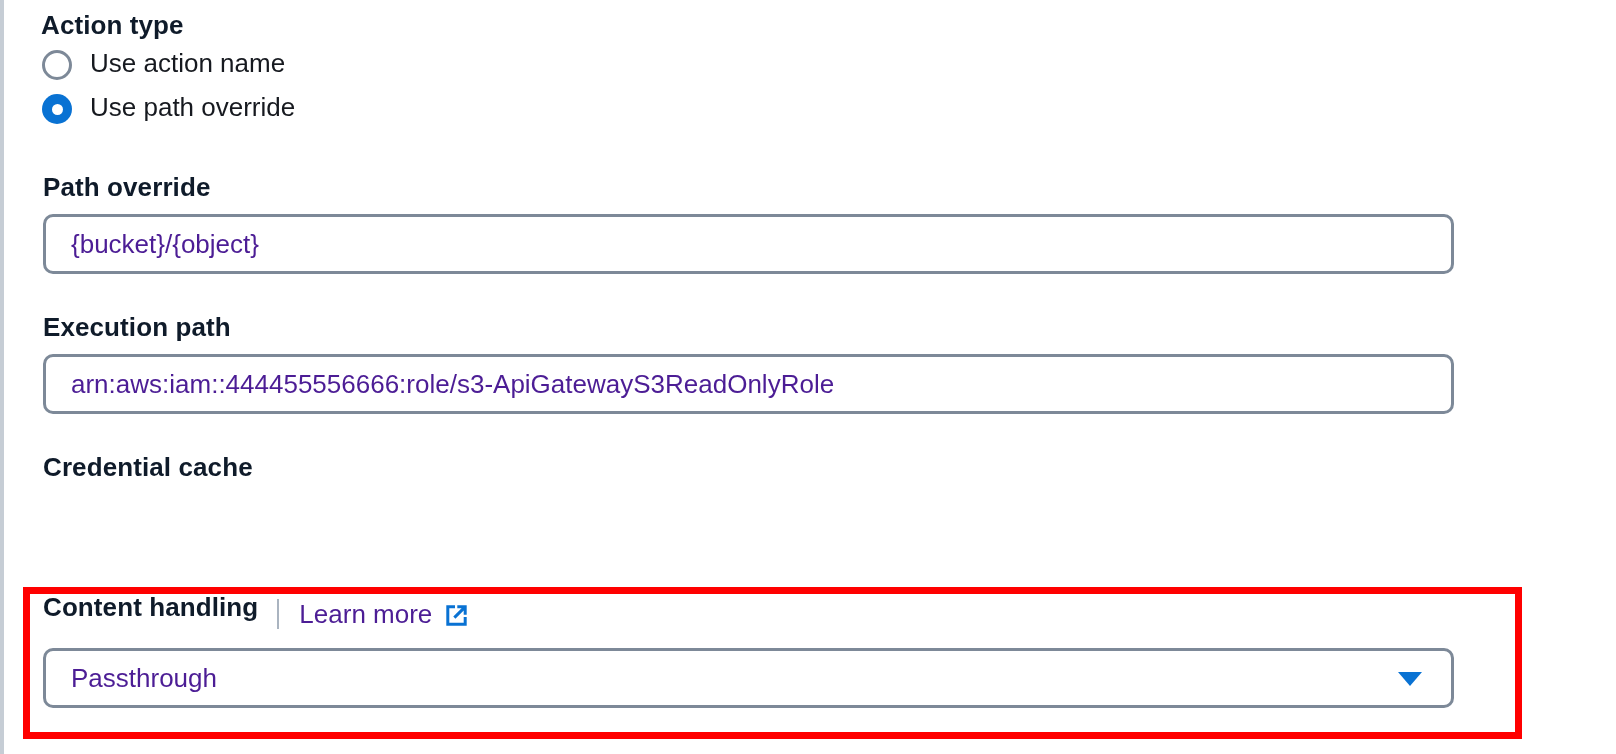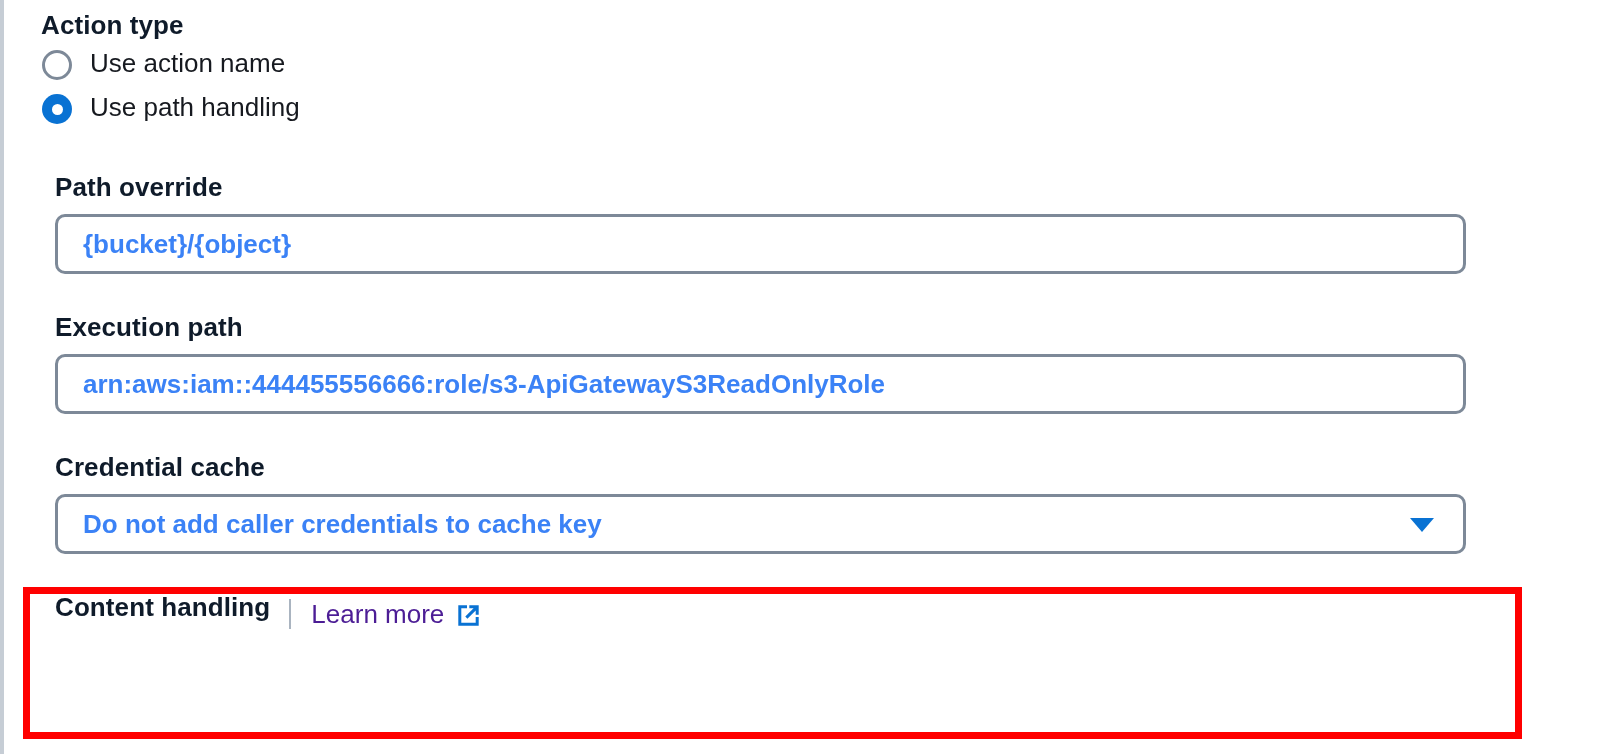--- a/index.html
+++ b/index.html
@@ -83,40 +83,39 @@
     background: #ffffff;
   }
   .radio-label {
     font-size: 26px;
     color: #16191f;
     margin-left: 18px;
     line-height: 1;
   }
 
   
-  .block { position: absolute; left: 55px; }
+  .block { position: absolute; left: 43px; }
   .block .field-label { margin-bottom: 14px; }
 
   .control {
     width: 1411px;
     height: 60px;
     border: 3px solid #7d8998;
     border-radius: 10px;
     background: #ffffff;
     display: flex;
     align-items: center;
     padding: 0 16px 0 25px;
     position: relative;
   }
   .control .value {
     font-size: 26px;
-    color: #3b82f6;
+    color: #4c1d95;
     line-height: 1;
     white-space: nowrap;
-    font-weight: bold;
   }
   .caret {
     position: absolute;
     right: 29px;
     top: 50%;
     margin-top: -6px;
     width: 0;
     height: 0;
     border-left: 12px solid transparent;
     border-right: 12px solid transparent;
@@ -173,57 +172,57 @@
   <div class="group-action-type">
     <div class="field-label">Action type</div>
 
     <div class="radio-row">
       <span class="radio-mark off"></span>
       <span class="radio-label">Use action name</span>
     </div>
 
     <div class="radio-row">
       <span class="radio-mark on"></span>
-      <span class="radio-label">Use path handling</span>
+      <span class="radio-label">Use path override</span>
     </div>
   </div>
 
   <div class="block" style="top:174px;">
     <div class="field-label">Path override</div>
     <div class="control">
       <span class="value">{bucket}/{object}</span>
     </div>
   </div>
 
   <div class="block" style="top:314px;">
     <div class="field-label">Execution path</div>
     <div class="control">
       <span class="value">arn:aws:iam::444455556666:role/s3-ApiGatewayS3ReadOnlyRole</span>
     </div>
   </div>
 
   <div class="block" style="top:454px;">
     <div class="field-label">Credential cache</div>
-    <div class="control">
-      <span class="value">Do not add caller credentials to cache key</span>
-      <span class="caret"></span>
-    </div>
   </div>
 
   <div class="block" style="top:594px;">
     <div class="label-row">
       <span class="field-label">Content handling</span>
       <span class="label-divider"></span>
       <a class="learn-more" href="#">
         <span>Learn more</span>
         <span class="ext-icon">
           <svg width="24" height="24" viewBox="0 0 24 24" aria-hidden="true">
             <path d="M3.3 3.3 H12 V6.3 H6.3 V20.7 H20.7 V15 H23.7 V23.7 H3.3 Z" fill="#0972d3"></path>
             <path d="M14.3 3.3 H23.7 V12.7 H20.7 V8.4 L12.4 16.7 L10.3 14.6 L18.6 6.3 H14.3 Z" fill="#0972d3"></path>
           </svg>
         </span>
       </a>
     </div>
+    <div class="control">
+      <span class="value">Passthrough</span>
+      <span class="caret"></span>
+    </div>
   </div>
 
 </div>
 
 <div class="highlight-box"></div>
 
 </body></html>

